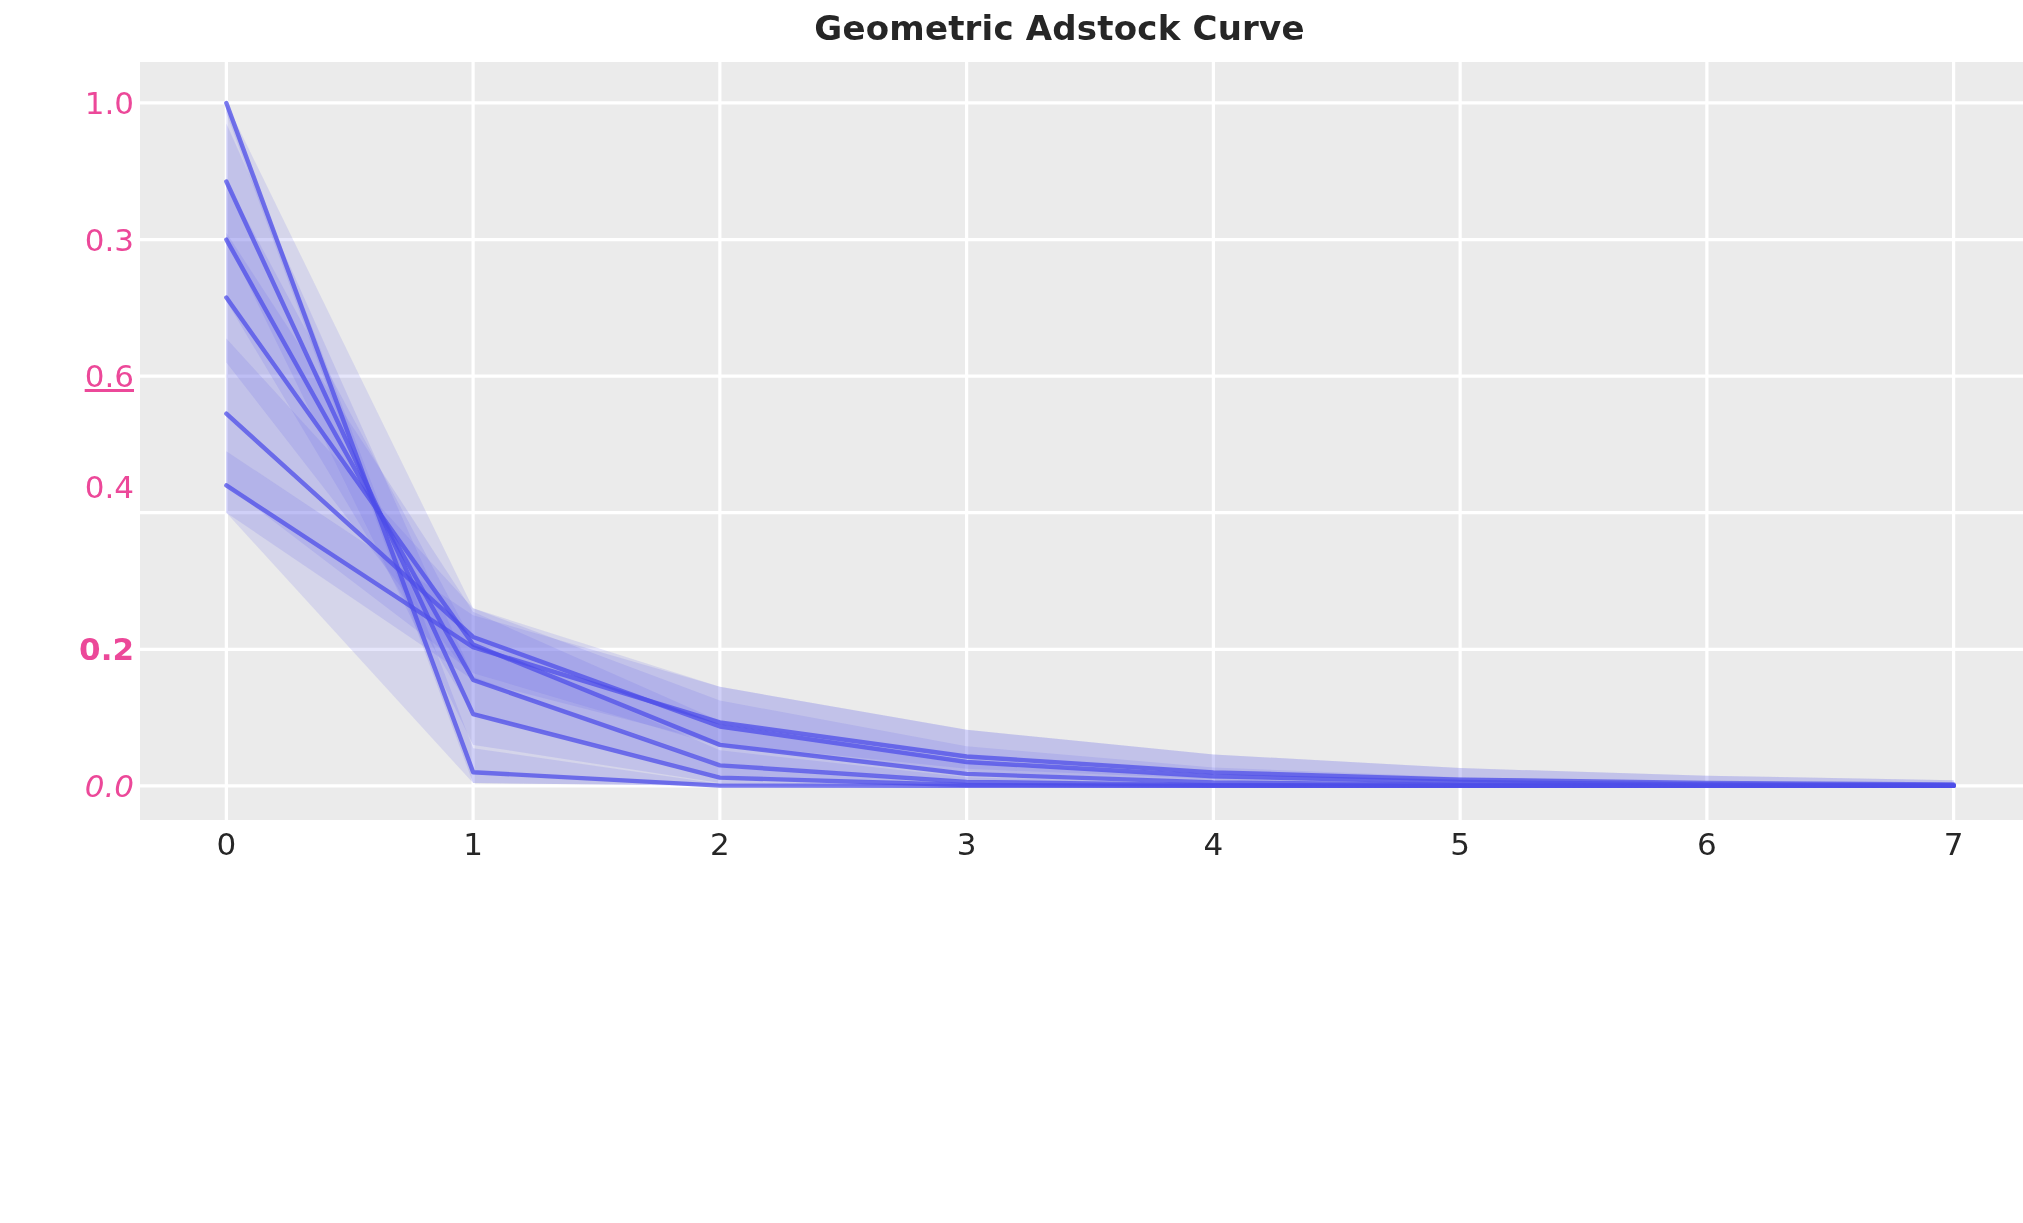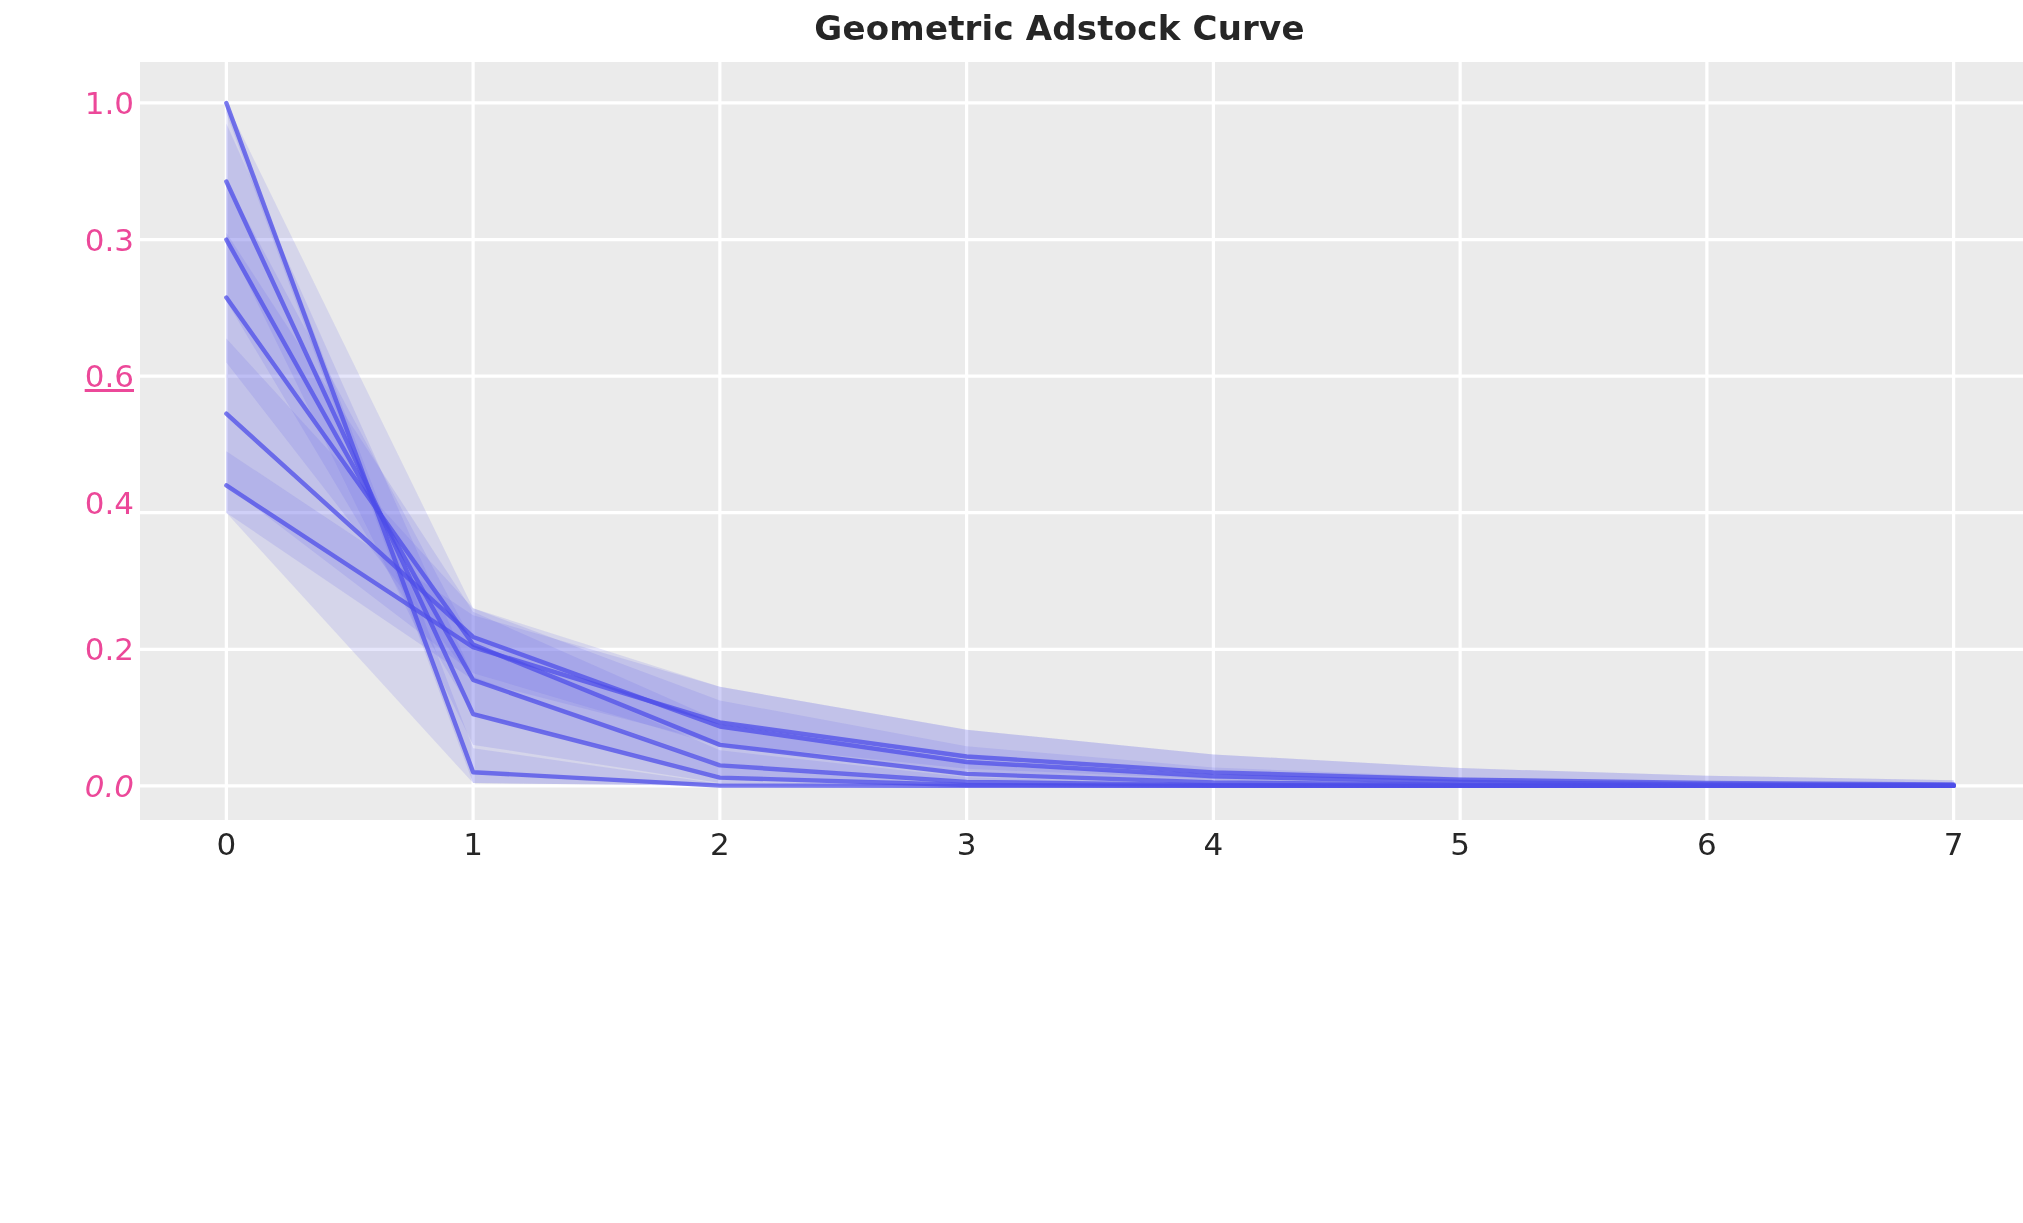--- a/index.html
+++ b/index.html
@@ -106,22 +106,22 @@
           <path d="M86.36 177.55 L333.12 618.01 L579.87 703.37 L826.62 719.90 L1073.38 723.10 L1320.13 723.72 L1566.88 723.86 L1813.64 723.86 " fill="none" stroke="#4e4ee8" stroke-opacity="0.75" stroke-width="4.4" stroke-linejoin="round" stroke-linecap="round"></path>
           <path d="M86.36 235.59 L333.12 582.50 L579.87 682.88 L826.62 711.91 L1073.38 720.37 L1320.13 722.83 L1566.88 723.58 L1813.64 723.79 " fill="none" stroke="#4e4ee8" stroke-opacity="0.75" stroke-width="4.4" stroke-linejoin="round" stroke-linecap="round"></path>
           <path d="M86.36 351.68 L333.12 574.99 L579.87 664.45 L826.62 699.95 L1073.38 714.30 L1320.13 720.03 L1566.88 722.35 L1813.64 723.24 " fill="none" stroke="#4e4ee8" stroke-opacity="0.75" stroke-width="4.4" stroke-linejoin="round" stroke-linecap="round"></path>
           <path d="M86.36 423.39 L333.12 585.23 L579.87 660.35 L826.62 694.49 L1073.38 710.33 L1320.13 717.64 L1566.88 720.99 L1813.64 722.56 " fill="none" stroke="#4e4ee8" stroke-opacity="0.75" stroke-width="4.4" stroke-linejoin="round" stroke-linecap="round"></path>
         </g>
     </svg>
   </div>
 
   <div id="ytick-layer">
       <div class="ytick" style="top: 723.856px; font-style: italic;">0.0</div>
-      <div class="ytick" style="top: 587.279px;">0.2</div>
-      <div class="ytick" style="top: 441px;">0.4</div>
+      <div class="ytick" style="top: 587.279px; font-weight: bold;">0.2</div>
+      <div class="ytick" style="top: 425px;">0.4</div>
       <div class="ytick" style="top: 314.126px; text-decoration: underline;">0.6</div>
       <div class="ytick" style="top: 177.55px;">0.3</div>
       <div class="ytick" style="top: 40.973px;">1.0</div>
     </div>
   <div id="xtick-layer">
       <div class="xtick" style="left: 86.3636px;">0</div>
       <div class="xtick" style="left: 333.117px;">1</div>
       <div class="xtick" style="left: 579.87px;">2</div>
       <div class="xtick" style="left: 826.623px;">3</div>
       <div class="xtick" style="left: 1073.38px;">4</div>

